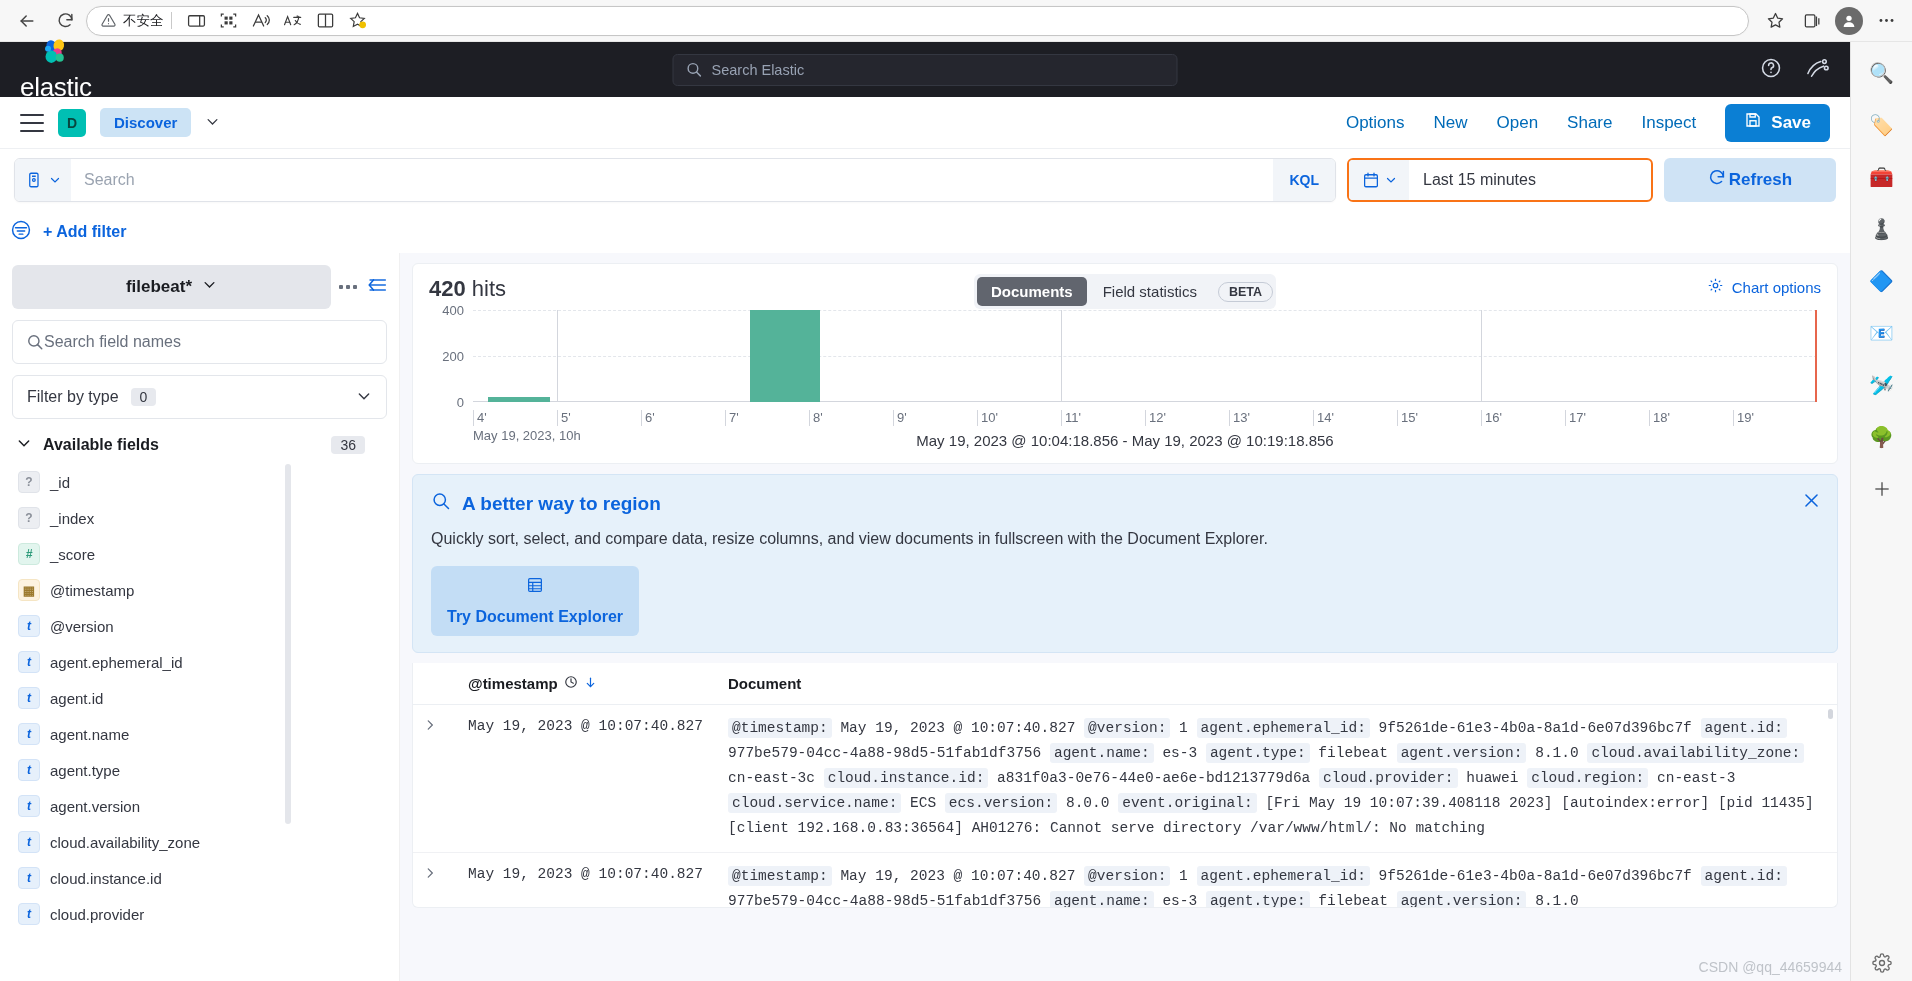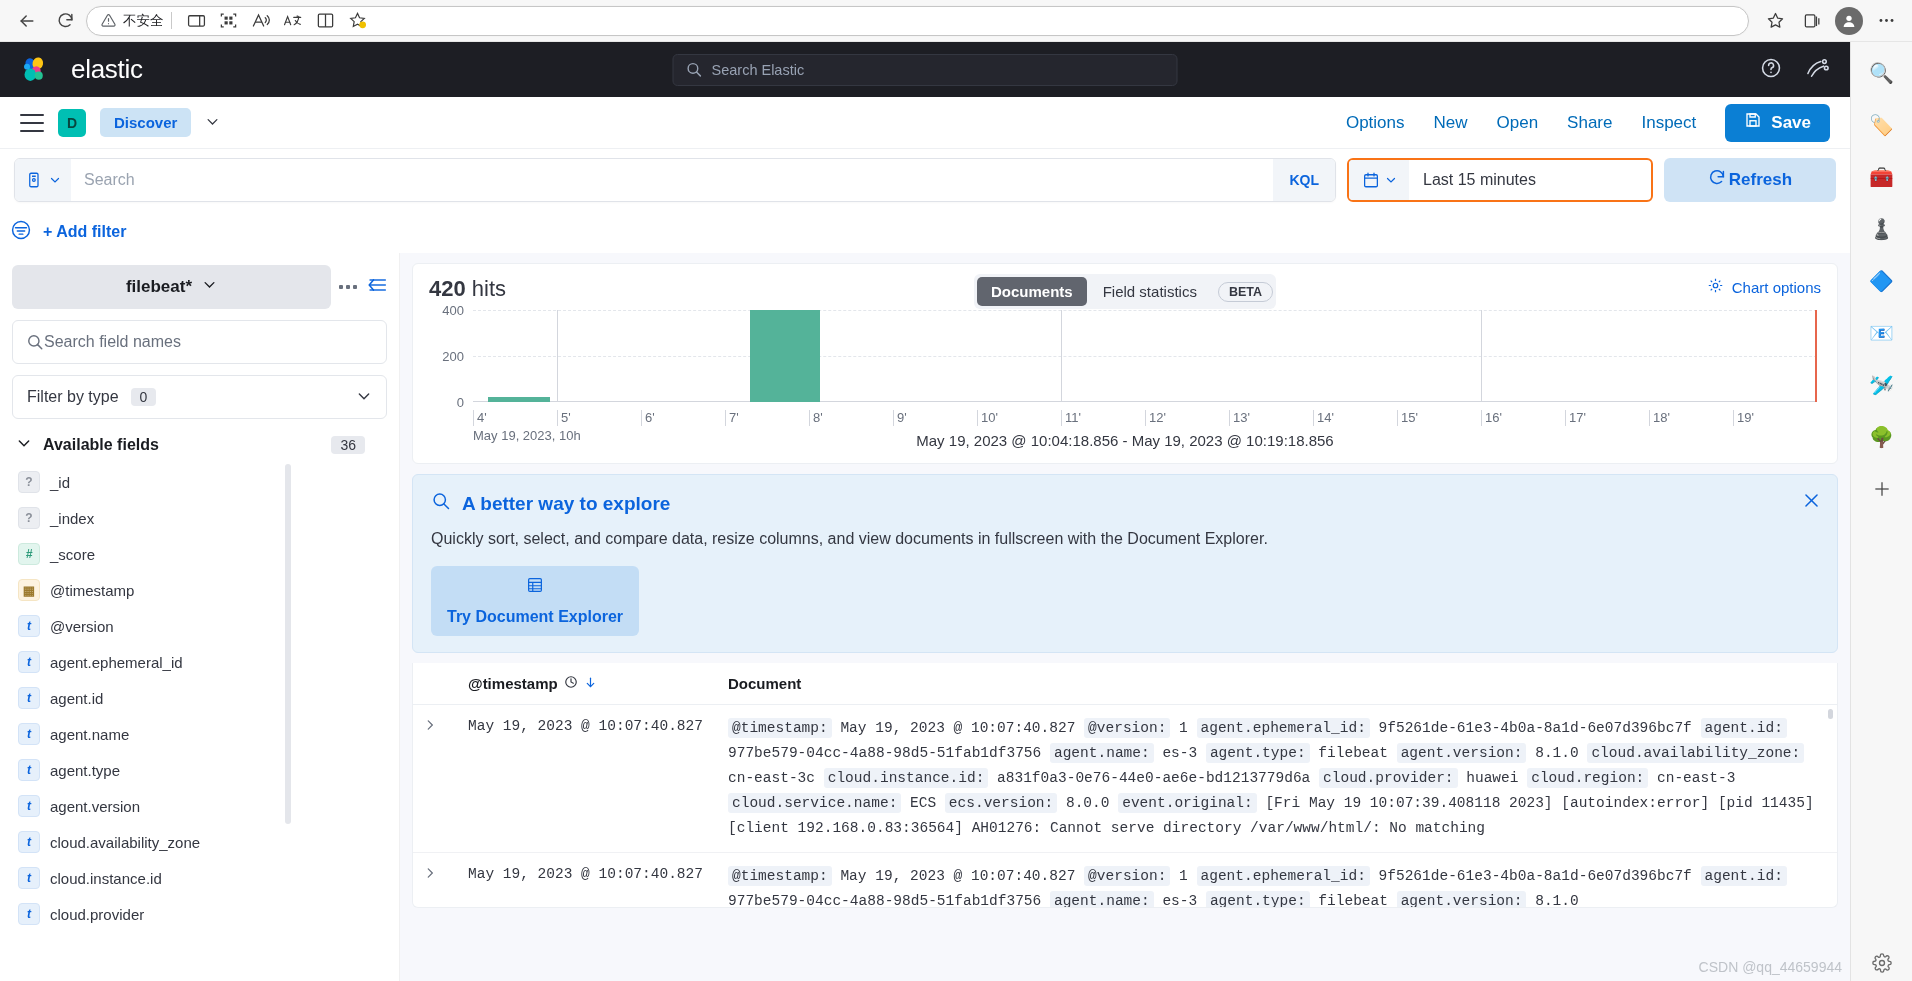--- a/index.html
+++ b/index.html
@@ -47,21 +47,21 @@
     padding-top:16px;gap:22px;
   }
   .rail-ico{width:30px;height:30px;display:flex;align-items:center;justify-content:center;font-size:20px;line-height:1;}
   .rail-bottom{position:absolute;bottom:8px;left:0;width:62px;display:flex;justify-content:center;}
 
   
   .k-header{
     position:absolute;left:0;top:42px;width:1850px;height:55px;background:#1d1e24;
     display:flex;align-items:center;padding:0 20px;
   }
-  .brand{display:flex;align-items:center;gap:21px;}
+  .brand{display:flex;align-items:center;gap:5px;flex-direction:column;}
   .brand-logo{width:30px;height:30px;position:relative;}
   .brand-name{color:#fff;font-size:26px;letter-spacing:-0.3px;}
   .k-search{
     position:absolute;left:50%;transform:translateX(-50%);
     width:505px;height:32px;background:#25262e;border:1px solid #343741;border-radius:5px;
     display:flex;align-items:center;gap:9px;padding:0 12px;
   }
   .k-search-ph{color:#98a2b3;font-size:14.5px;}
   .k-hdr-right{margin-left:auto;display:flex;align-items:center;gap:24px;color:#d4dae5;}
 
@@ -636,21 +636,21 @@
     </div>
 
     <div class="callout">
       <div class="callout-title">
         <span>
           <svg width="20" height="20" viewBox="0 0 24 24" fill="none" stroke="#0b64dd" stroke-width="1.8">
               <circle cx="10.5" cy="10.5" r="6.8"></circle>
               <line x1="15.5" y1="15.5" x2="21" y2="21" stroke-linecap="round"></line>
             </svg>
         </span>
-        <span>A better way to explore</span>
+        <span>A better way to region</span>
       </div>
       <div class="callout-body">Quickly sort, select, and compare data, resize columns, and view documents in fullscreen with the Document Explorer.</div>
       <div class="callout-btn">
         <span>
           <svg width="18" height="18" viewBox="0 0 24 24" fill="none" stroke="#0b64dd" stroke-width="1.6">
               <rect x="3.5" y="3.5" width="17" height="17" rx="1.6"></rect>
               <path d="M3.5 8.5h17M9 8.5V20.5M3.5 13h17M3.5 17h17"></path>
             </svg>
         </span>
         <span>Try Document Explorer</span>

